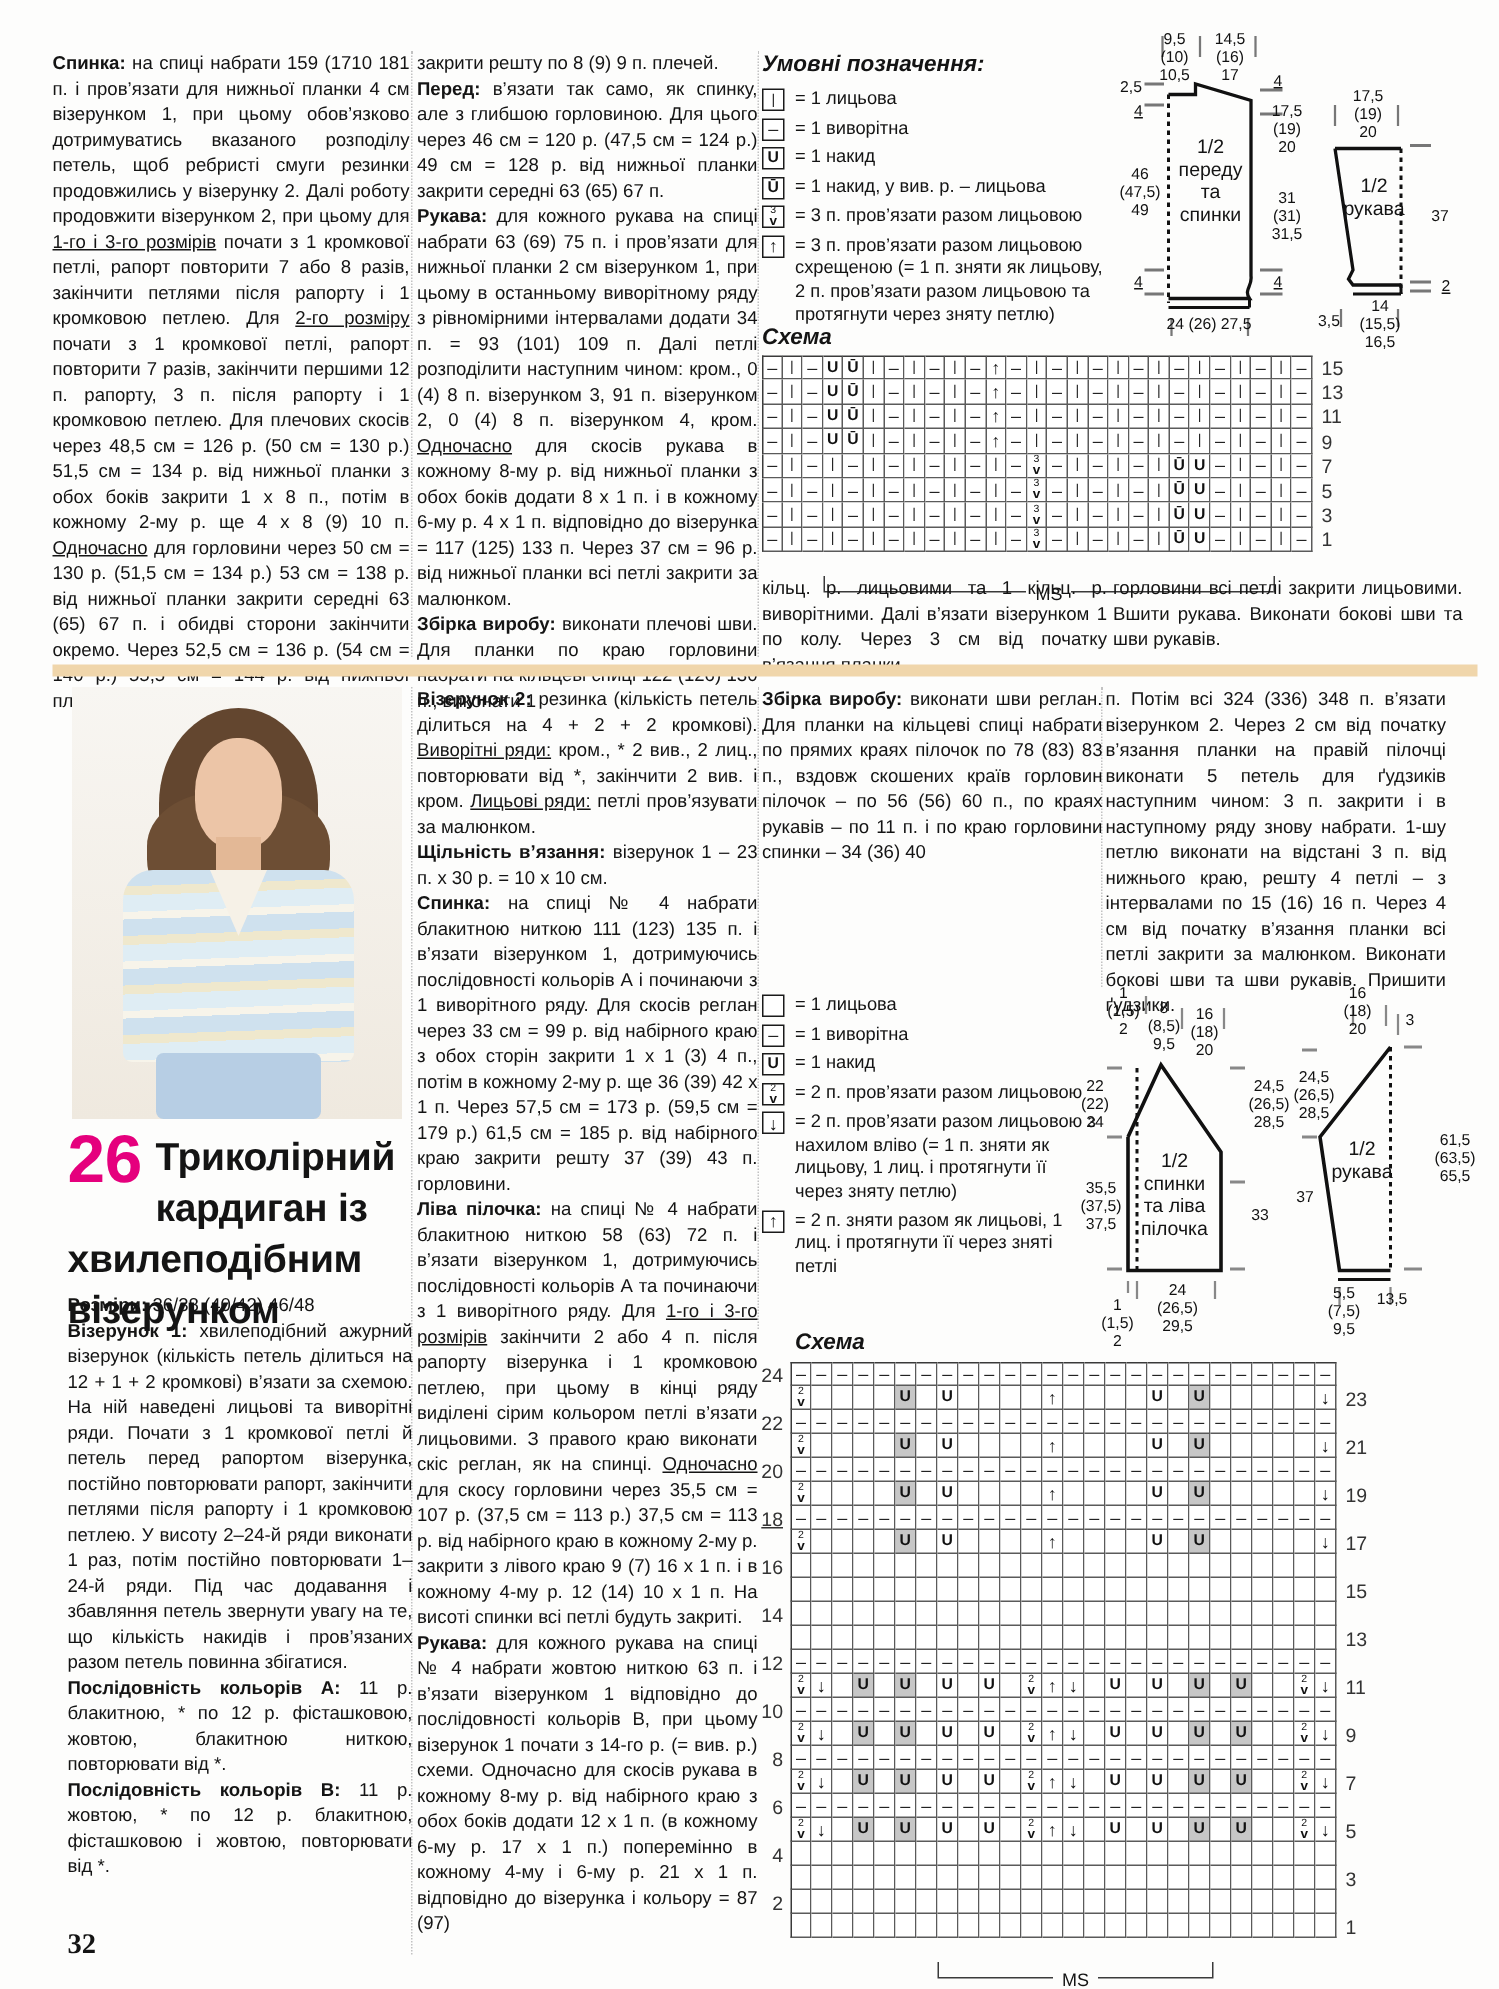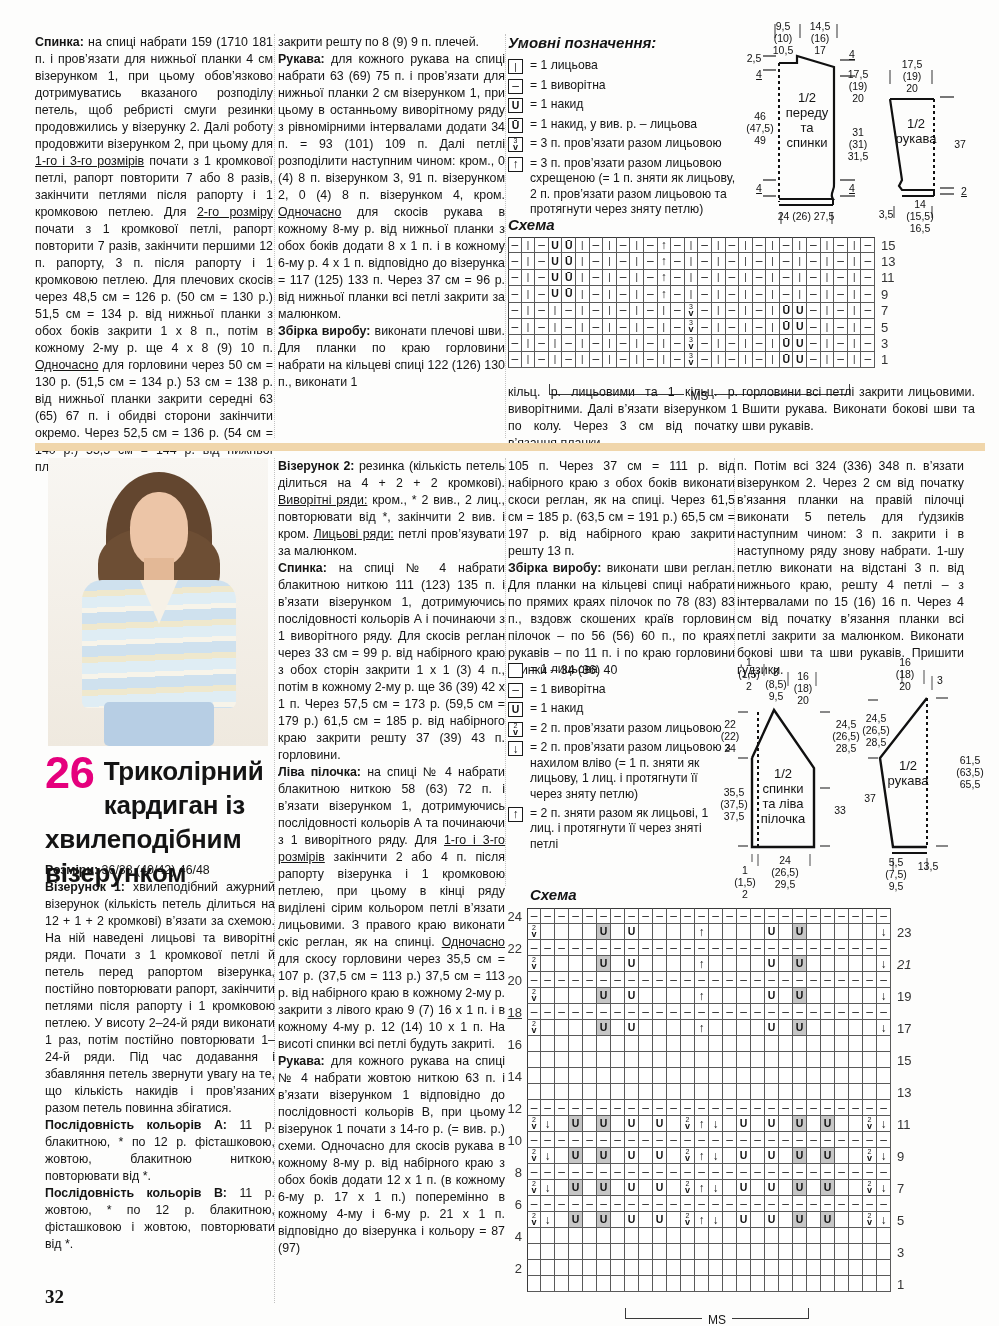--- a/index.html
+++ b/index.html
@@ -68,20 +68,21 @@
 <div class="vsep" style="left:274px;top:458px;height:845px"></div>
 <div class="vsep" style="left:505px;top:458px;height:428px"></div>
 <div class="vsep" style="left:734px;top:458px;height:200px"></div>
 
 <section class="abs col" style="left:35px;top:34px;width:238px">
   <p><b class="lead">Спинка:</b> <span>на спиці набрати 159 (1710 181 п. і пров’язати для нижньої планки 4 см візерунком 1, при цьому обов’язково дотримуватись вказаного розподілу петель, щоб ребристі смуги резинки продовжились у візерунку 2. Далі роботу продовжити візерунком 2, при цьому для <u>1-го і 3-го розмірів</u> почати з 1 кромкової петлі, рапорт повторити 7 або 8 разів, закінчити петлями після рапорту і 1 кромковою петлею. Для <u>2-го розміру</u> почати з 1 кромкової петлі, рапорт повторити 7 разів, закінчити першими 12 п. рапорту, 3 п. після рапорту і 1 кромковою петлею. Для плечових скосів через 48,5 см = 126 р. (50 см = 130 р.) 51,5 см = 134 р. від нижньої планки з обох боків закрити 1 х 8 п., потім в кожному 2-му р. ще 4 х 8 (9) 10 п. <u>Одночасно</u> для горловини через 50 см = 130 р. (51,5 см = 134 р.) 53 см = 138 р. від нижньої планки закрити середні 63 (65) 67 п. і обидві сторони закінчити окремо. Через 52,5 см = 136 р. (54 см = 140 р.) 55,5 см = 144 р. від нижньої планки</span></p>
 </section>
 
 <section class="abs col" style="left:278px;top:34px;width:227px">
   <p><span>закрити решту по 8 (9) 9 п. плечей.</span></p>
+  <p><b class="lead">Перед:</b> <span>в’язати так само, як спинку, але з глибшою горловиною. Для цього через 46 см = 120 р. (47,5 см = 124 р.) 49 см = 128 р. від нижньої планки закрити середні 63 (65) 67 п.</span></p>
   <p><b class="lead">Рукава:</b> <span>для кожного рукава на спиці набрати 63 (69) 75 п. і пров’язати для нижньої планки 2 см візерунком 1, при цьому в останньому виворітному ряду з рівномірними інтервалами додати 34 п. = 93 (101) 109 п. Далі петлі розподілити наступним чином: кром., 0 (4) 8 п. візерунком 3, 91 п. візерунком 2, 0 (4) 8 п. візерунком 4, кром. <u>Одночасно</u> для скосів рукава в кожному 8-му р. від нижньої планки з обох боків додати 8 х 1 п. і в кожному 6-му р. 4 х 1 п. відповідно до візерунка = 117 (125) 133 п. Через 37 см = 96 р. від нижньої планки всі петлі закрити за малюнком.</span></p>
   <p><b class="lead">Збірка виробу:</b> <span>виконати плечові шви. Для планки по краю горловини набрати на кільцеві спиці 122 (126) 130 п., виконати 1</span></p>
 </section>
 
 <section class="abs" style="left:508px;top:34px;width:234px">
   <h3 class="legtitle">Умовні позначення:</h3>
   <div>
       <div class="legrow">
         <span class="ccell legsym" style="width: 15px; height: 15px; border: 1.3px solid rgb(26, 26, 26);">
           <span class="g-bar">|</span>
@@ -904,27 +905,27 @@
 
 <section class="abs col" style="left:45px;top:862px;width:230px">
   <p><b class="lead">Розміри:</b> <span>36/38 (40/42) 46/48</span></p>
   <p><b class="lead">Візерунок 1:</b> <span>хвилеподібний ажурний візерунок (кількість петель ділиться на 12 + 1 + 2 кромкові) в’язати за схемою. На ній наведені лицьові та виворітні ряди. Почати з 1 кромкової петлі й петель перед рапортом візерунка, постійно повторювати рапорт, закінчити петлями після рапорту і 1 кромковою петлею. У висоту 2–24-й ряди виконати 1 раз, потім постійно повторювати 1–24-й ряди. Під час додавання і збавляння петель звернути увагу на те, що кількість накидів і пров’язаних разом петель повинна збігатися.</span></p>
   <p><b class="lead">Послідовність кольорів А:</b> <span>11 р. блакитною, * по 12 р. фісташковою, жовтою, блакитною ниткою, повторювати від *.</span></p>
   <p><b class="lead">Послідовність кольорів В:</b> <span>11 р. жовтою, * по 12 р. блакитною, фісташковою і жовтою, повторювати від *.</span></p>
 </section>
 
 <section class="abs col" style="left:278px;top:458px;width:227px">
   <p><b class="lead">Візерунок 2:</b> <span>резинка (кількість петель ділиться на 4 + 2 + 2 кромкові). <u>Виворітні ряди:</u> кром., * 2 вив., 2 лиц., повторювати від *, закінчити 2 вив. і кром. <u>Лицьові ряди:</u> петлі пров’язувати за малюнком.</span></p>
+  <p><b class="lead">Щільність в’язання:</b> <span>візерунок 1 – 23 п. х 30 р. = 10 х 10 см.</span></p>
   <p><b class="lead">Спинка:</b> <span>на спиці № 4 набрати блакитною ниткою 111 (123) 135 п. і в’язати візерунком 1, дотримуючись послідовності кольорів А і починаючи з 1 виворітного ряду. Для скосів реглан через 33 см = 99 р. від набірного краю з обох сторін закрити 1 х 1 (3) 4 п., потім в кожному 2-му р. ще 36 (39) 42 х 1 п. Через 57,5 см = 173 р. (59,5 см = 179 р.) 61,5 см = 185 р. від набірного краю закрити решту 37 (39) 43 п. горловини.</span></p>
   <p><b class="lead">Ліва пілочка:</b> <span>на спиці № 4 набрати блакитною ниткою 58 (63) 72 п. і в’язати візерунком 1, дотримуючись послідовності кольорів А та починаючи з 1 виворітного ряду. Для <u>1-го і 3-го розмірів</u> закінчити 2 або 4 п. після рапорту візерунка і 1 кромковою петлею, при цьому в кінці ряду виділені сірим кольором петлі в’язати лицьовими. З правого краю виконати скіс реглан, як на спинці. <u>Одночасно</u> для скосу горловини через 35,5 см = 107 р. (37,5 см = 113 р.) 37,5 см = 113 р. від набірного краю в кожному 2-му р. закрити з лівого краю 9 (7) 16 х 1 п. і в кожному 4-му р. 12 (14) 10 х 1 п. На висоті спинки всі петлі будуть закриті.</span></p>
   <p><b class="lead">Рукава:</b> <span>для кожного рукава на спиці № 4 набрати жовтою ниткою 63 п. і в’язати візерунком 1 відповідно до послідовності кольорів В, при цьому візерунок 1 почати з 14-го р. (= вив. р.) схеми. Одночасно для скосів рукава в кожному 8-му р. від набірного краю з обох боків додати 12 х 1 п. (в кожному 6-му р. 17 х 1 п.) поперемінно в кожному 4-му і 6-му р. 21 х 1 п. відповідно до візерунка і кольору = 87 (97)</span></p>
 </section>
 
 <section class="abs col" style="left:508px;top:458px;width:227px">
-  <p><span>105 п. Через 37 см = 111 р. від набірного краю з обох боків виконати скоси реглан, як на спиці. Через 61,5 см = 185 р. (63,5 см = 191 р.) 65,5 см = 197 р. від набірного краю закрити решту 13 п.</span></p>
   <p><b class="lead">Збірка виробу:</b> <span>виконати шви реглан. Для планки на кільцеві спиці набрати по прямих краях пілочок по 78 (83) 83 п., вздовж скошених країв горловин пілочок – по 56 (56) 60 п., по краях рукавів – по 11 п. і по краю горловини спинки – 34 (36) 40</span></p>
 </section>
 
 <section class="abs col" style="left:737px;top:458px;width:227px">
   <p><span>п. Потім всі 324 (336) 348 п. в’язати візерунком 2. Через 2 см від початку в’язання планки на правій пілочці виконати 5 петель для ґудзиків наступним чином: 3 п. закрити і в наступному ряду знову набрати. 1-шу петлю виконати на відстані 3 п. від нижнього краю, решту 4 петлі – з інтервалами по 15 (16) 16 п. Через 4 см від початку в’язання планки всі петлі закрити за малюнком. Виконати бокові шви та шви рукавів. Пришити ґудзики.</span></p>
 </section>
 
 <section class="abs" style="left:508px;top:662px;width:224px">
   <div>
       <div class="legrow">
@@ -1285,21 +1286,21 @@
         </span>
         <span class="ccell" style="width: 14px; height: 16px;"></span>
         <span class="ccell" style="width: 14px; height: 16px;"></span>
         <span class="ccell" style="width: 14px; height: 16px;"></span>
         <span class="ccell" style="width: 14px; height: 16px;"></span>
         <span class="ccell" style="width: 14px; height: 16px;"></span>
         <span class="ccell" style="width: 14px; height: 16px;">
           <span class="g-ar">↓</span>
         </span>
       </div>
-      <span class="lab-r" style="height: 16px; font-style: italic;">21</span>
+      <span class="lab-r" style="height: 16px;">21</span>
     </div>
     <div class="crow">
       <span class="lab-l" style="height: 16px;">20</span>
       <div class="cells">
         <span class="ccell" style="width: 14px; height: 16px;">
           <span class="g-dash">–</span>
         </span>
         <span class="ccell" style="width: 14px; height: 16px;">
           <span class="g-dash">–</span>
         </span>

